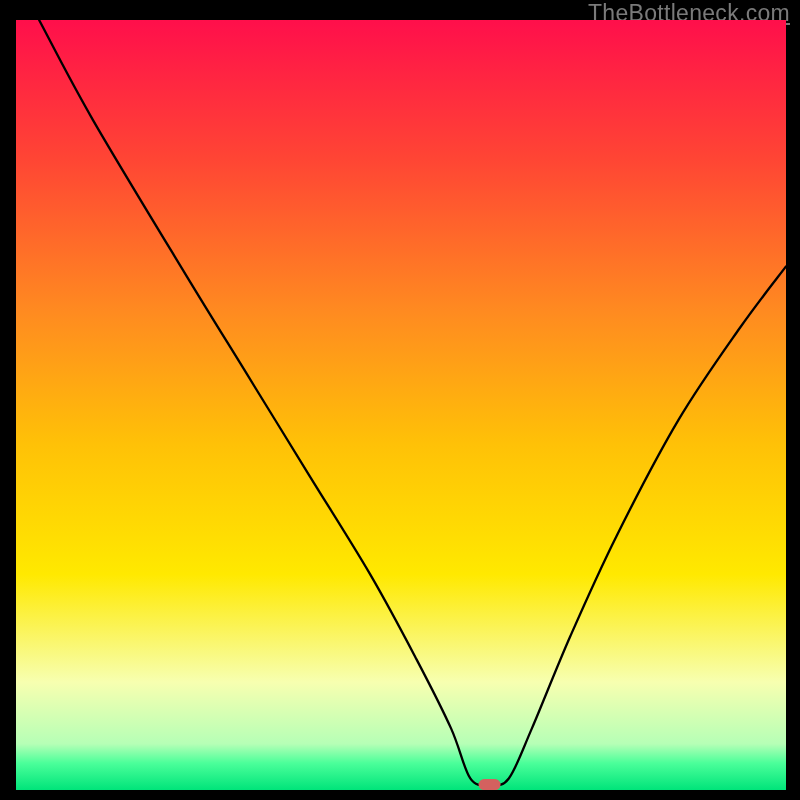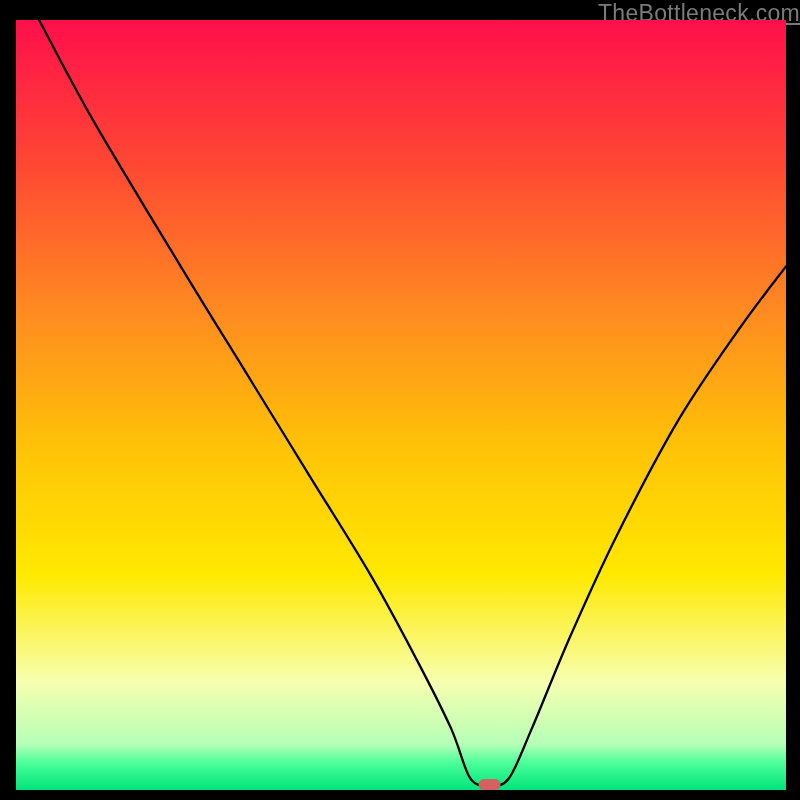--- a/index.html
+++ b/index.html
@@ -21,21 +21,21 @@
   .plot {
     position: absolute;
     left: 0;
     top: 0;
     width: 100%;
     height: 100%;
   }
   .watermark {
     position: absolute;
     top: 0px;
-    right: 0;
+    right: 10px;
     color: #7a7a7a;
     font-family: Arial, Helvetica, sans-serif;
     font-size: 23px;
     letter-spacing: 0.3px;
     user-select: none;
     text-decoration: underline;
   }
 </style>
 </head>
 <body>

